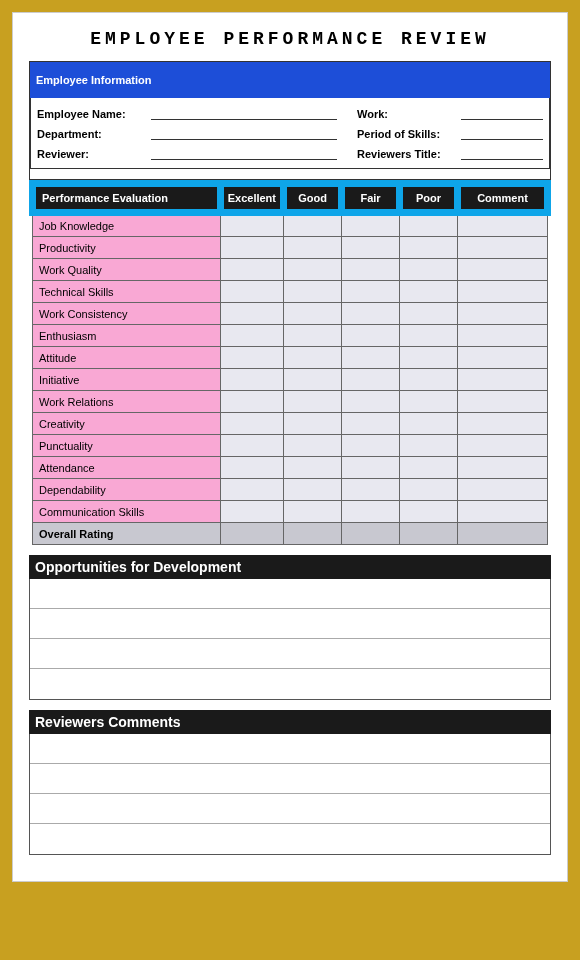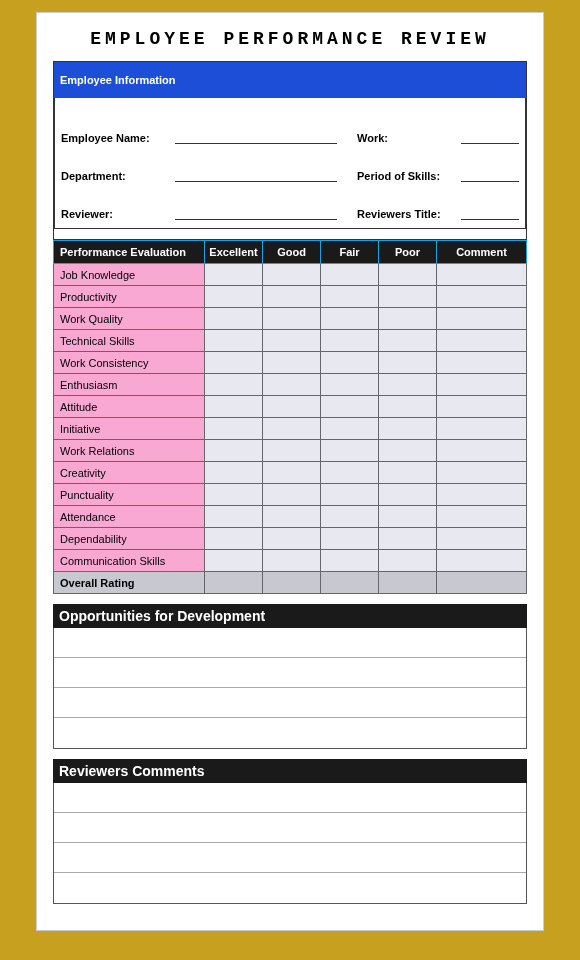--- a/index.html
+++ b/index.html
@@ -13,21 +13,21 @@
       display: flex;
       justify-content: center;
       align-items: flex-start;
       padding: 12px;
       font-family: Arial, sans-serif;
       min-height: 960px;
     }
 
     .page {
       background: #ffffff;
-      width: 508px;
+      width: 556px;
       padding: 16px;
       border: 1px solid #ccc;
     }
 
     .main-title {
       text-align: center;
       font-size: 18px;
       font-weight: bold;
       letter-spacing: 4px;
       text-transform: uppercase;
@@ -49,21 +49,20 @@
       border-top: none;
       padding: 8px 6px;
       margin-bottom: 10px;
     }
 
     .info-row {
       display: flex;
       align-items: flex-end;
       margin-bottom: 6px;
       font-size: 11px;
-      margin-top: 24px;
     }
 
     .info-row:last-child {
       margin-bottom: 0;
     }
 
     .info-label {
       font-weight: bold;
       font-size: 11px;
       white-space: nowrap;
@@ -98,21 +97,21 @@
       border-collapse: collapse;
       margin-bottom: 10px;
       font-size: 11px;
     }
 
     .perf-table th {
       background: #1a1a1a;
       color: #ffffff;
       padding: 5px 4px;
       text-align: center;
-      border: 1px solid #0ea5e9;
+      border: 7px solid #0ea5e9;
       font-size: 11px;
     }
 
     .perf-table th:first-child {
       text-align: left;
       padding-left: 6px;
     }
 
     .perf-table td {
       border: 1px solid #666;

